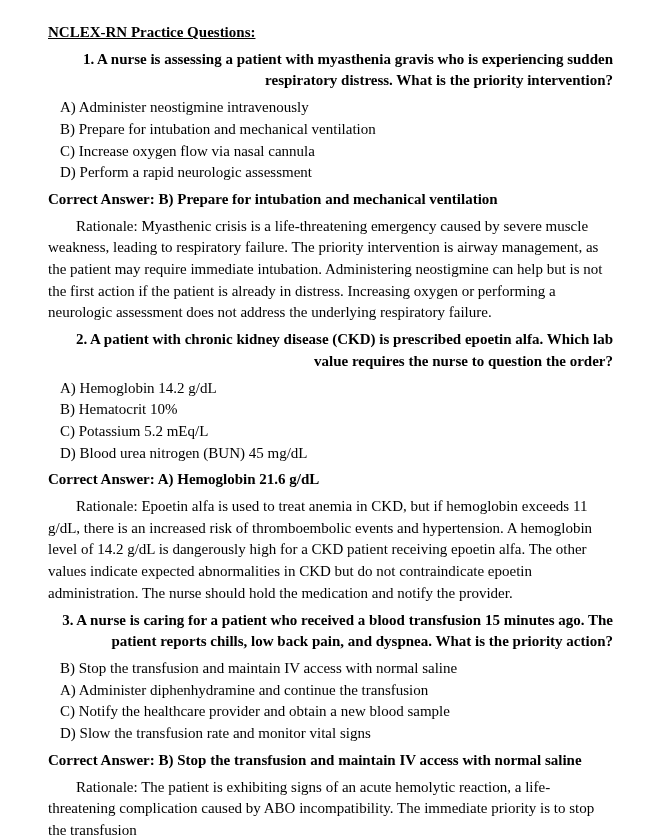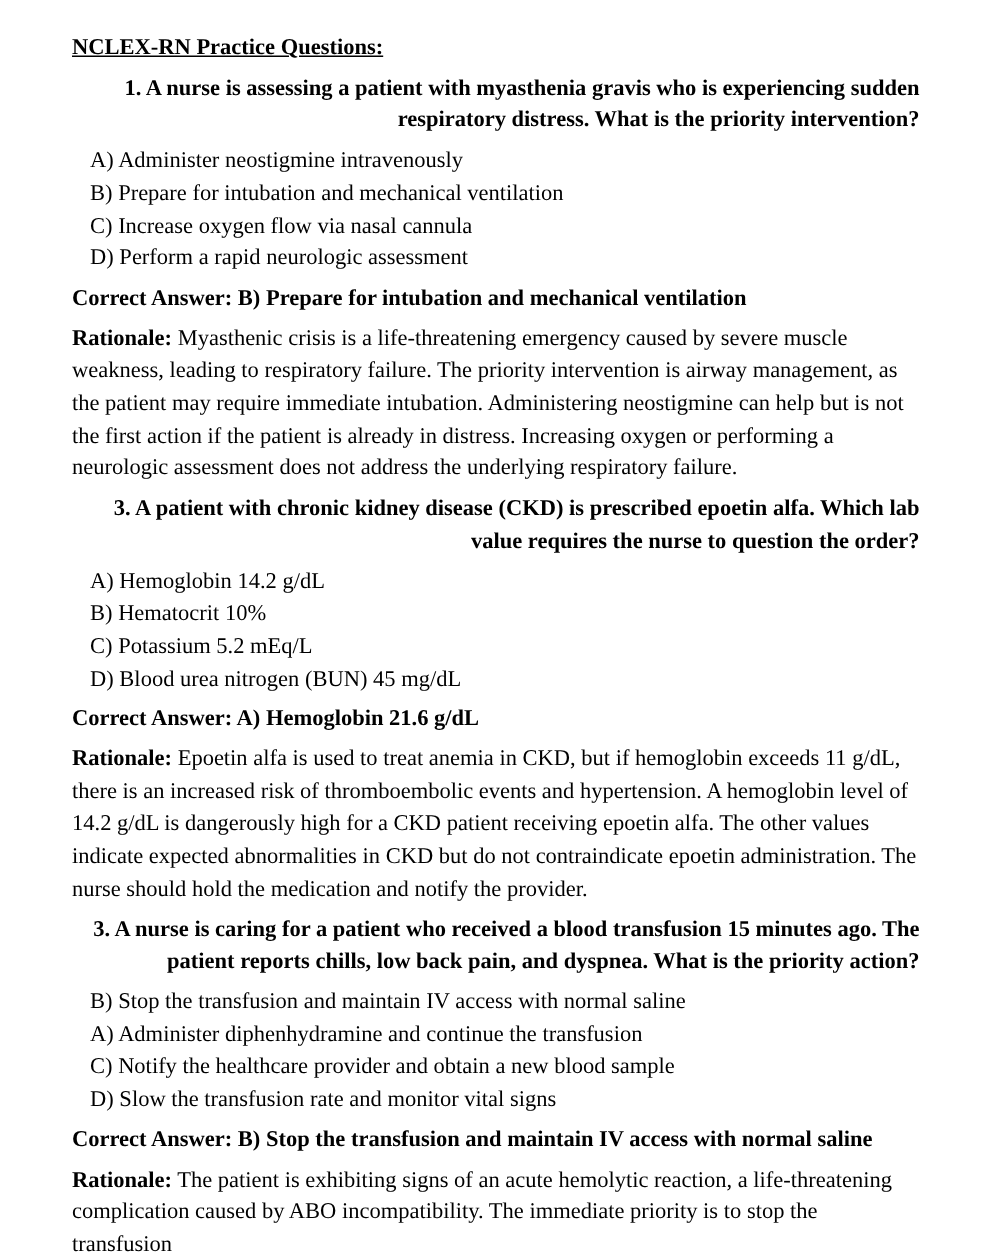--- a/index.html
+++ b/index.html
@@ -37,21 +37,22 @@
   .options {
     margin: 0 0 5px 12px;
   }
   .option-line {
     font-weight: normal;
   }
   .correct-answer {
     font-weight: bold;
   }
   .rationale-label {
-    font-weight: bold;
+    font-weight: normal;
+    margin-left: 28px;
   }
 </style>
 </head>
 <body>
 
 <div class="page">
 
   <p class="doc-title">NCLEX-RN Practice Questions:</p>
 
   <section>
@@ -63,21 +64,21 @@
       <div class="option-line">D) Perform a rapid neurologic assessment</div>
     </div>
     <p class="correct-answer">Correct Answer: B) Prepare for intubation and mechanical ventilation</p>
     <p>
       <span class="rationale-label">Rationale:</span>
       <span>Myasthenic crisis is a life-threatening emergency caused by severe muscle weakness, leading to respiratory failure. The priority intervention is airway management, as the patient may require immediate intubation. Administering neostigmine can help but is not the first action if the patient is already in distress. Increasing oxygen or performing a neurologic assessment does not address the underlying respiratory failure.</span>
     </p>
   </section>
 
   <section>
-    <p class="question-text">3. A patient with chronic kidney disease (CKD) is prescribed epoetin alfa. Which lab value requires the nurse to question the order?</p>
+    <p class="question-text">2. A patient with chronic kidney disease (CKD) is prescribed epoetin alfa. Which lab value requires the nurse to question the order?</p>
     <div class="options">
       <div class="option-line">A) Hemoglobin 14.2 g/dL</div>
       <div class="option-line">B) Hematocrit 10%</div>
       <div class="option-line">C) Potassium 5.2 mEq/L</div>
       <div class="option-line">D) Blood urea nitrogen (BUN) 45 mg/dL</div>
     </div>
     <p class="correct-answer">Correct Answer: A) Hemoglobin 21.6 g/dL</p>
     <p>
       <span class="rationale-label">Rationale:</span>
       <span>Epoetin alfa is used to treat anemia in CKD, but if hemoglobin exceeds 11 g/dL, there is an increased risk of thromboembolic events and hypertension. A hemoglobin level of 14.2 g/dL is dangerously high for a CKD patient receiving epoetin alfa. The other values indicate expected abnormalities in CKD but do not contraindicate epoetin administration. The nurse should hold the medication and notify the provider.</span>

